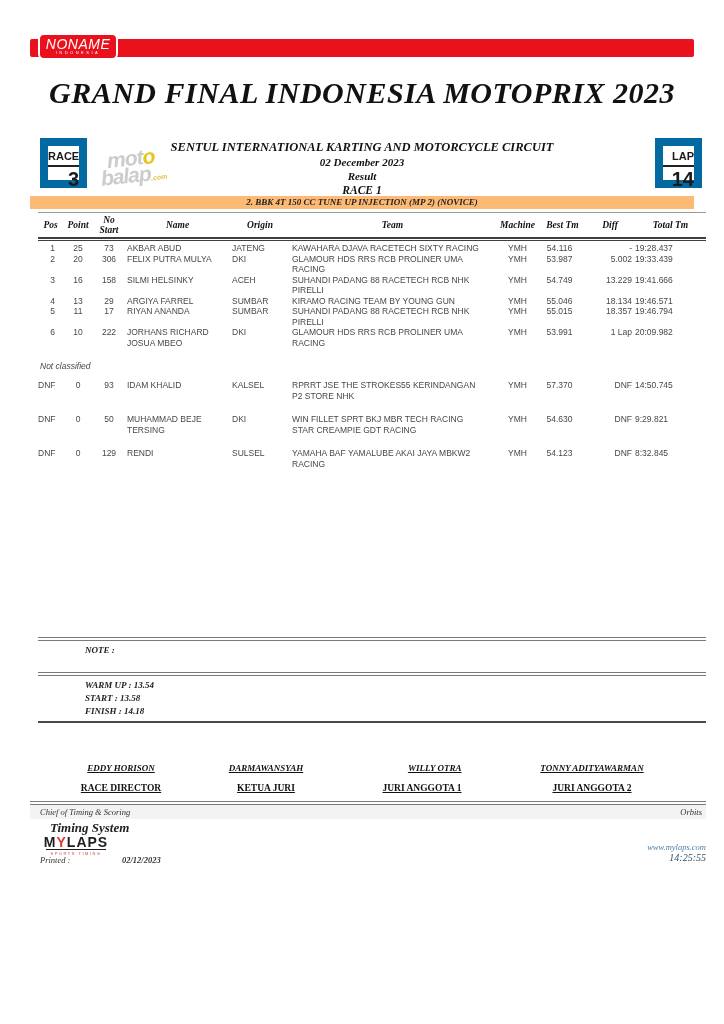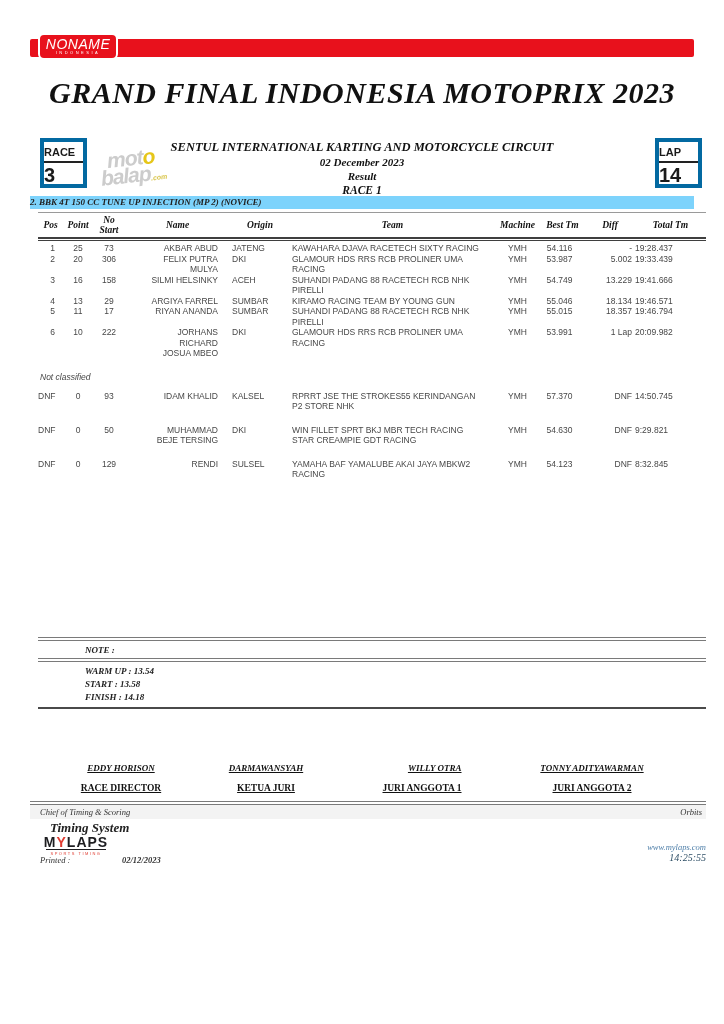--- a/index.html
+++ b/index.html
@@ -16,71 +16,71 @@
     background:#e8111c; border:2px solid #ffffff; border-radius:6px;
     display:flex; flex-direction:column; align-items:center; justify-content:center;
     font-family:"Liberation Sans", sans-serif; color:#fff; }
   .noname-main { font-weight:normal; font-style:italic; font-size:14px; letter-spacing:.5px; line-height:11px; }
   .noname-sub  { font-size:4px; letter-spacing:2.5px; line-height:5px; }
   
   .title { position:absolute; top:76px; left:0; width:100%; text-align:center;
     font-weight:bold; font-style:italic; font-size:30px; letter-spacing:.5px; color:#111; }
   
   .numbox { position:absolute; top:138px; width:47px; height:50px;
-    border:4px solid #0369a1; font-family:"Liberation Sans", sans-serif; text-align:left; background:#fff; }
+    border:8px solid #0369a1; font-family:"Liberation Sans", sans-serif; text-align:right; background:#fff; }
   .numbox .nb-label { font-weight:bold; font-size:11px; line-height:20px; height:21px; border-bottom:2px solid #222; }
   .numbox .nb-value { font-weight:bold; font-size:20px; line-height:25px; }
   .racebox { left:40px; }
   .lapbox  { left:655px; }
   
   .motobalap { position:absolute; top:148px; left:100px; width:90px;
     font-family:"Liberation Sans", sans-serif; font-weight:bold; font-style:italic;
     color:#cccccc; transform:rotate(-6deg); line-height:17px; }
   .mb1 { font-size:21px; letter-spacing:-1px; padding-left:8px; }
   .mb2 { font-size:21px; letter-spacing:-1px; }
   .mb-o { color:#e6c619; }
   .mb-com { font-size:7px; color:#d9c54a; letter-spacing:0; }
   
   .eventblock { position:absolute; top:140px; left:0; width:100%; text-align:center;
     font-weight:bold; font-style:italic; color:#111; }
   .ev-circuit { font-size:12.5px; line-height:15px; }
   .ev-date, .ev-result { font-size:11px; line-height:14px; }
   .ev-race { font-size:11.5px; line-height:14px; }
   
   .catbar { position:absolute; top:196px; left:30px; width:664px; height:13px;
-    background:#7dd3fc; text-align:left; font-weight:bold; font-style:italic;
+    background:#fdba74; text-align:center; font-weight:bold; font-style:italic;
     font-size:9px; line-height:13px; color:#222; }
   
   .tablewrap { position:absolute; top:212px; left:38px; width:668px; }
   .thead-row, .trow { display:grid;
     grid-template-columns:25px 30px 32px 105px 60px 205px 45px 45px 50px 71px; }
   .thead-row { border-top:1px solid #9a9a9a; padding:2px 0; min-height:24px;
     font-weight:bold; font-style:italic; font-size:9.5px; align-items:center; color:#111; }
   .hc { text-align:center; white-space:pre-line; line-height:10px; }
   .hc.h-pos { text-align:center; }
   .dbl-dark { height:4px; border-top:2px solid #3f3f3f; border-bottom:1px solid #3f3f3f; margin-bottom:2px; }
   .trow { font-family:"Liberation Sans", sans-serif; font-size:8.5px; line-height:10.5px; color:#474747; }
   .cell { overflow:hidden; }
   .c-pos      { text-align:right; padding-right:8px; }
   .c-point    { text-align:center; }
   .c-no_start { text-align:center; }
-  .c-name     { text-align:right; padding-left:2px; padding-right:12px;margin-left:24px; }
+  .c-name     { text-align:left; padding-left:2px; padding-right:12px; }
   .c-origin   { text-align:left; padding-left:2px; }
   .c-team     { text-align:left; padding-left:2px; padding-right:10px; }
   .c-machine  { text-align:center; }
   .c-best_tm  { text-align:center; padding-right:6px; }
   .c-diff     { text-align:right; padding-right:3px; }
   .c-total_tm { padding-right:2px; }
   .not-classified { margin-top:13px; margin-bottom:9px; padding-left:2px;
     font-family:"Liberation Sans", sans-serif; font-style:italic; font-size:8.5px; color:#474747; }
   .dnf-row { margin-bottom:13px; }
   
   .notebox { position:absolute; top:637px; left:38px; width:668px; }
   .dbl { height:4px; border-top:1px solid #7a7a7a; border-bottom:1px solid #7a7a7a; }
-  .note-label { margin:4px 0 3px 47px; font-weight:bold; font-style:italic; font-size:9px; color:#222; }
+  .note-label { margin:4px 0 17px 47px; font-weight:bold; font-style:italic; font-size:9px; color:#222; }
   .note-lines { margin:3px 0 2px 47px; font-weight:bold; font-style:italic; font-size:9px; line-height:13px; color:#222; }
   .thick { border-top:2px solid #4a4a4a; margin-top:3px; }
   
   .official { position:absolute; transform:translateX(-50%); text-align:center; white-space:nowrap; }
   .official .o-name { font-weight:bold; font-style:italic; font-size:9px; text-decoration:underline; color:#111; }
   .official .o-role { margin-top:10px; font-weight:bold; font-size:9.5px; text-decoration:underline; color:#111; }
   .official:nth-of-type(1) { left:121px; top:763px; }
   .official:nth-of-type(2) { left:266px; top:763px; }
   .official:nth-of-type(3) { left:422px; top:763px;text-align:right; }
   .official:nth-of-type(4) { left:592px; top:763px; }

